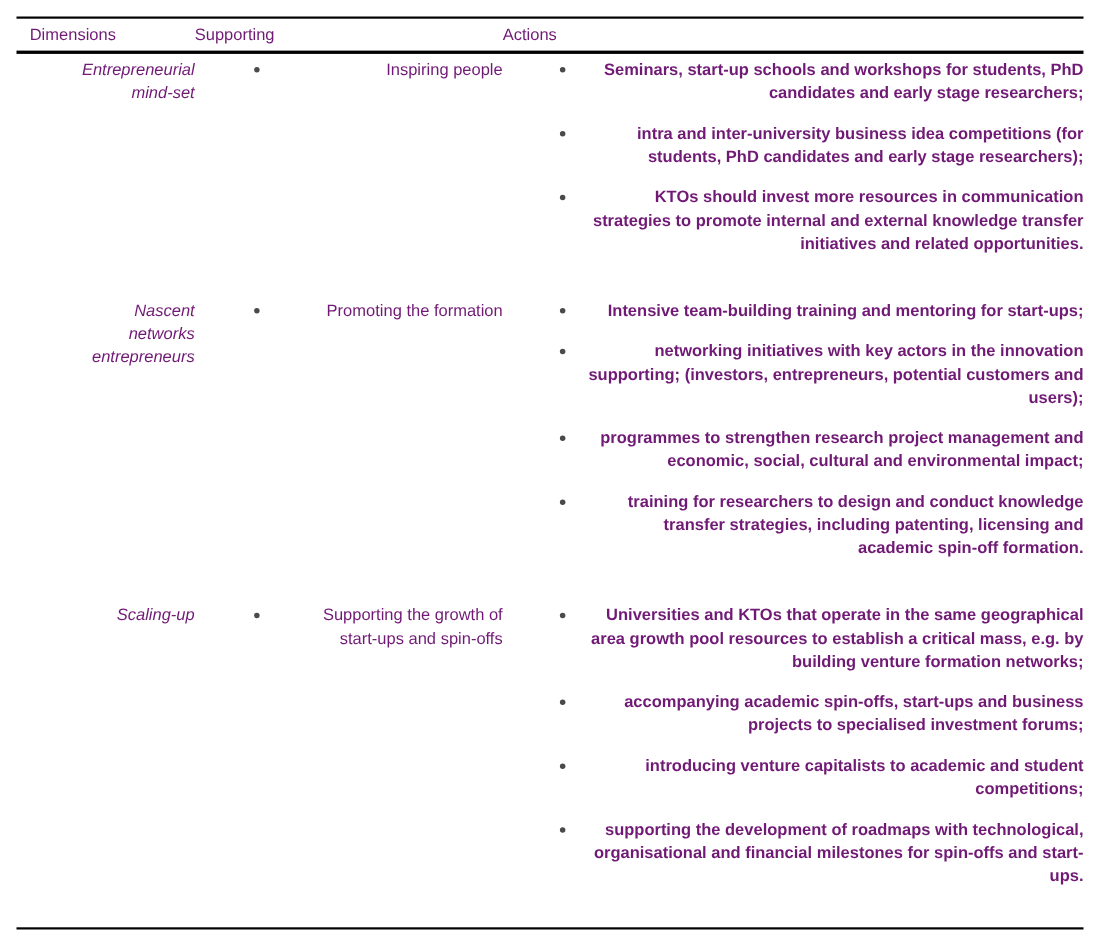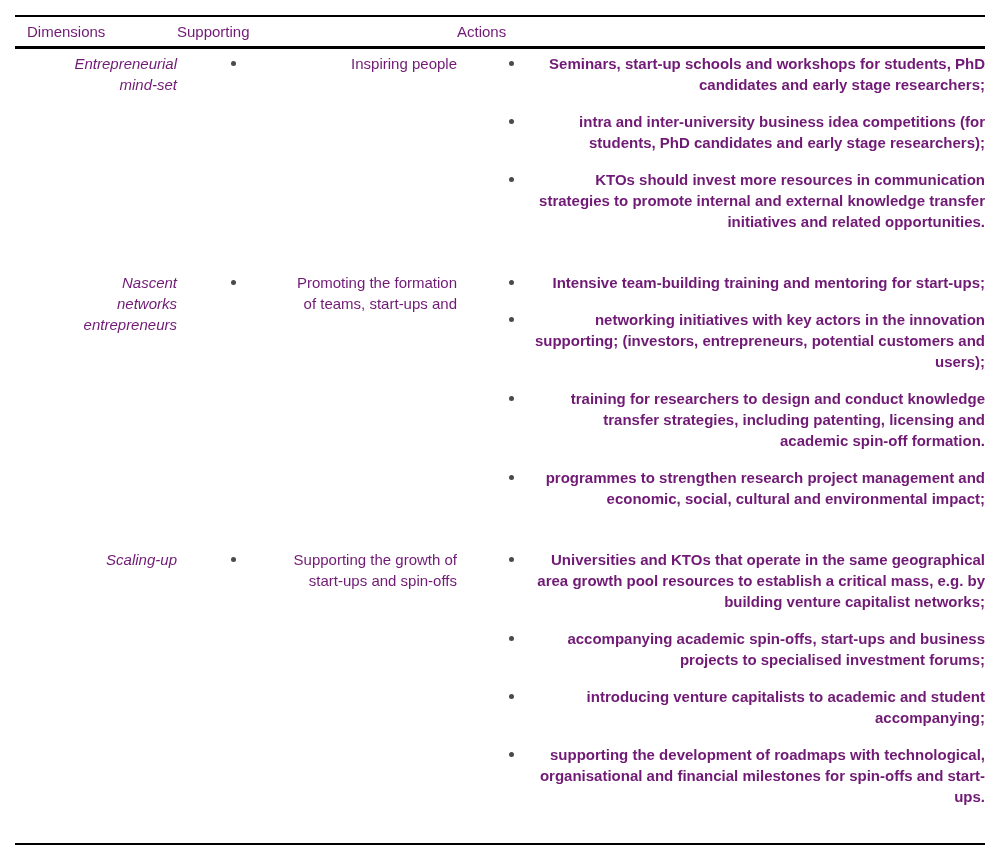--- a/index.html
+++ b/index.html
@@ -111,66 +111,65 @@
         </div>
         <div class="row">
           <div class="cell dim-cell">
             <div class="ln">Nascent</div>
             <div class="ln">networks</div>
             <div class="ln">entrepreneurs</div>
           </div>
           <div class="cell obj-cell">
             <div class="item">
               <div class="ln indent"><span class="bullet"></span>Promoting the formation</div>
-              <div class="ln indent">of teams, start-ups and</div>
             </div>
           </div>
           <div class="cell act-cell">
             <div class="item">
               <div class="ln indent"><span class="bullet"></span>Intensive team-building training and mentoring for start-ups;</div>
             </div>
             <div class="item">
               <div class="ln indent"><span class="bullet"></span>networking initiatives with key actors in the innovation</div>
               <div class="ln indent">supporting; (investors, entrepreneurs, potential customers and</div>
               <div class="ln">users);</div>
             </div>
             <div class="item">
+              <div class="ln indent"><span class="bullet"></span>programmes to strengthen research project management and</div>
+              <div class="ln indent">economic, social, cultural and environmental impact;</div>
+            </div>
+            <div class="item">
               <div class="ln indent"><span class="bullet"></span>training for researchers to design and conduct knowledge</div>
               <div class="ln indent">transfer strategies, including patenting, licensing and</div>
               <div class="ln">academic spin-off formation.</div>
-            </div>
-            <div class="item">
-              <div class="ln indent"><span class="bullet"></span>programmes to strengthen research project management and</div>
-              <div class="ln indent">economic, social, cultural and environmental impact;</div>
             </div>
           </div>
         </div>
         <div class="row">
           <div class="cell dim-cell">
             <div class="ln">Scaling-up</div>
           </div>
           <div class="cell obj-cell">
             <div class="item">
               <div class="ln indent"><span class="bullet"></span>Supporting the growth of</div>
               <div class="ln indent">start-ups and spin-offs</div>
             </div>
           </div>
           <div class="cell act-cell">
             <div class="item">
               <div class="ln indent"><span class="bullet"></span>Universities and KTOs that operate in the same geographical</div>
               <div class="ln indent">area growth pool resources to establish a critical mass, e.g. by</div>
-              <div class="ln">building venture capitalist networks;</div>
+              <div class="ln">building venture formation networks;</div>
             </div>
             <div class="item">
               <div class="ln indent"><span class="bullet"></span>accompanying academic spin-offs, start-ups and business</div>
               <div class="ln indent">projects to specialised investment forums;</div>
             </div>
             <div class="item">
               <div class="ln indent"><span class="bullet"></span>introducing venture capitalists to academic and student</div>
-              <div class="ln indent">accompanying;</div>
+              <div class="ln indent">competitions;</div>
             </div>
             <div class="item">
               <div class="ln indent"><span class="bullet"></span>supporting the development of roadmaps with technological,</div>
               <div class="ln indent">organisational and financial milestones for spin-offs and start-</div>
               <div class="ln">ups.</div>
             </div>
           </div>
         </div>
       </div>
 

